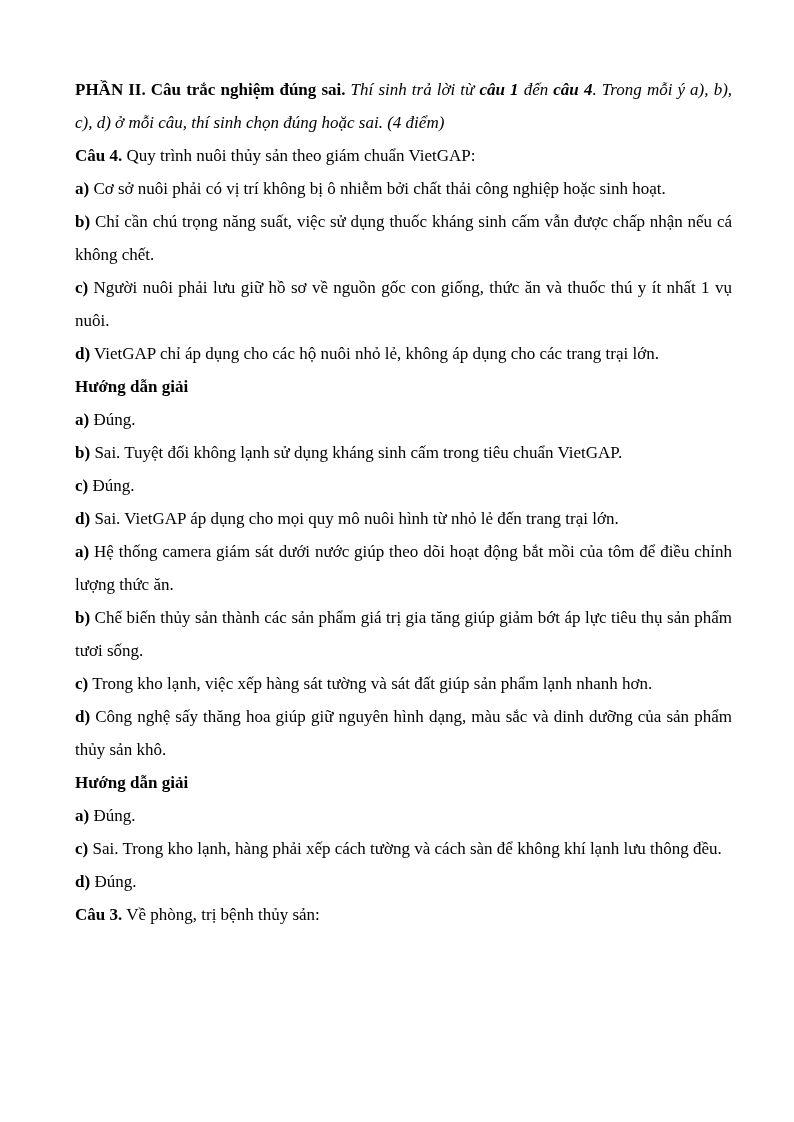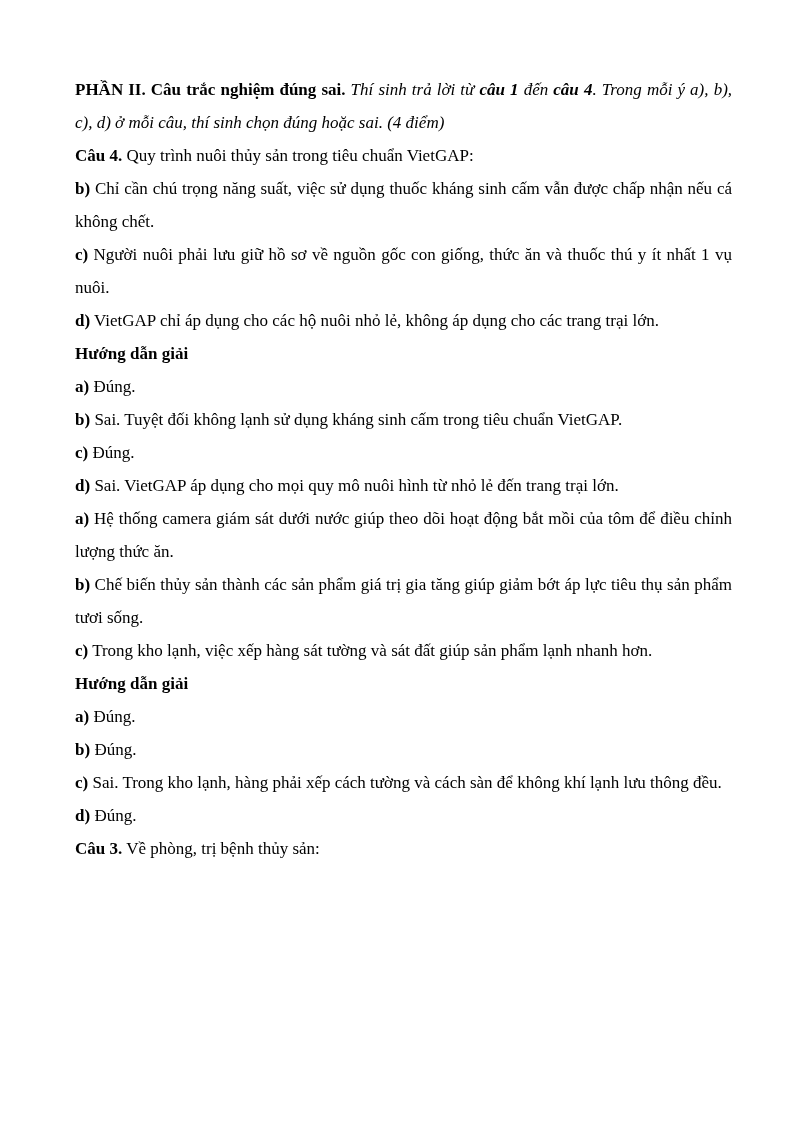--- a/index.html
+++ b/index.html
@@ -29,32 +29,33 @@
   .run-b { font-weight: bold; }
   .run-i { font-style: italic; }
   .run-bi { font-weight: bold; font-style: italic; }
 </style>
 </head>
 <body>
 
 <div class="page">
   <div id="doc-body">
       <p class="para"><span class="run-b">PHẦN II. Câu trắc nghiệm đúng sai. </span><span class="run-i">Thí sinh trả lời từ </span><span class="run-bi">câu 1</span><span class="run-i"> đến </span><span class="run-bi">câu 4</span><span class="run-i">. Trong mỗi ý a), b), c), d) ở mỗi câu, thí sinh chọn đúng hoặc sai. (4 điểm)</span></p>
-      <p class="para"><span class="run-b">Câu 4.</span><span> Quy trình nuôi thủy sản trong tiêu chuẩn VietGAP:</span></p>
+      <p class="para"><span class="run-b">Câu 4.</span><span> Quy trình nuôi thủy sản theo giám chuẩn VietGAP:</span></p>
+      <p class="para"><span class="run-b">a)</span><span> Cơ sở nuôi phải có vị trí không bị ô nhiễm bởi chất thải công nghiệp hoặc sinh hoạt.</span></p>
       <p class="para"><span class="run-b">b)</span><span> Chỉ cần chú trọng năng suất, việc sử dụng thuốc kháng sinh cấm vẫn được chấp nhận nếu cá không chết.</span></p>
       <p class="para"><span class="run-b">c)</span><span> Người nuôi phải lưu giữ hồ sơ về nguồn gốc con giống, thức ăn và thuốc thú y ít nhất 1 vụ nuôi.</span></p>
       <p class="para"><span class="run-b">d)</span><span> VietGAP chỉ áp dụng cho các hộ nuôi nhỏ lẻ, không áp dụng cho các trang trại lớn.</span></p>
       <p class="para"><span class="run-b">Hướng dẫn giải</span></p>
       <p class="para"><span class="run-b">a)</span><span> Đúng.</span></p>
       <p class="para"><span class="run-b">b)</span><span> Sai. Tuyệt đối không lạnh sử dụng kháng sinh cấm trong tiêu chuẩn VietGAP.</span></p>
       <p class="para"><span class="run-b">c)</span><span> Đúng.</span></p>
       <p class="para"><span class="run-b">d)</span><span> Sai. VietGAP áp dụng cho mọi quy mô nuôi hình từ nhỏ lẻ đến trang trại lớn.</span></p>
       <p class="para"><span class="run-b">a)</span><span> Hệ thống camera giám sát dưới nước giúp theo dõi hoạt động bắt mồi của tôm để điều chỉnh lượng thức ăn.</span></p>
       <p class="para"><span class="run-b">b)</span><span> Chế biến thủy sản thành các sản phẩm giá trị gia tăng giúp giảm bớt áp lực tiêu thụ sản phẩm tươi sống.</span></p>
       <p class="para"><span class="run-b">c)</span><span> Trong kho lạnh, việc xếp hàng sát tường và sát đất giúp sản phẩm lạnh nhanh hơn.</span></p>
+      <p class="para"><span class="run-b">d)</span><span> Công nghệ sấy thăng hoa giúp giữ nguyên hình dạng, màu sắc và dinh dưỡng của sản phẩm thủy sản khô.</span></p>
       <p class="para"><span class="run-b">Hướng dẫn giải</span></p>
       <p class="para"><span class="run-b">a)</span><span> Đúng.</span></p>
-      <p class="para"><span class="run-b">b)</span><span> Đúng.</span></p>
       <p class="para"><span class="run-b">c)</span><span> Sai. Trong kho lạnh, hàng phải xếp cách tường và cách sàn để không khí lạnh lưu thông đều.</span></p>
       <p class="para"><span class="run-b">d)</span><span> Đúng.</span></p>
       <p class="para"><span class="run-b">Câu 3.</span><span> Về phòng, trị bệnh thủy sản:</span></p>
     </div>
 </div>
 
 </body></html>

